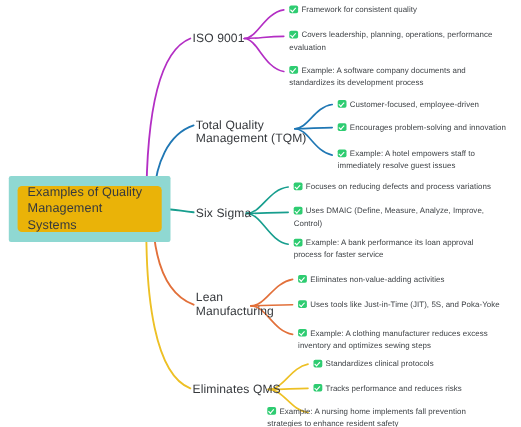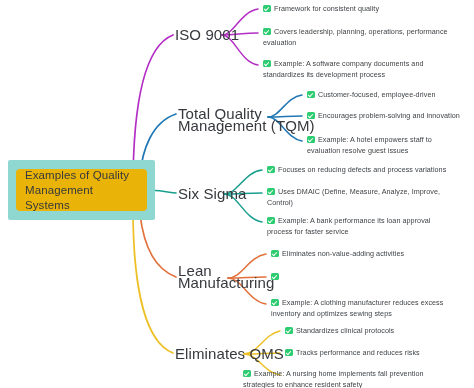--- a/index.html
+++ b/index.html
@@ -51,21 +51,21 @@
   }
   .center-text {
     font-size: 11.5px;
     line-height: 15px;
     color: #36393d;
     letter-spacing: .1px;
   }
   
   .topic {
     position: absolute;
-    font-size: 15px;
+    font-size: 11px;
     line-height: 12px;
     color: #36393d;
     letter-spacing: .1px;
     white-space: pre-line;
   }
   
   .subitem {
     position: absolute;
     font-size: 7.2px;
     line-height: 10.5px;
@@ -164,38 +164,38 @@
   <span class="cb"></span><span class="txt">Example: A software company documents and standardizes its development process</span>
 </div>
 
 <div class="subitem" style="left:307px; top:90px;  width:166px;">
   <span class="cb"></span><span class="txt">Customer-focused, employee-driven</span>
 </div>
 <div class="subitem" style="left:307px; top:111px; width:166px;">
   <span class="cb"></span><span class="txt">Encourages problem-solving and innovation</span>
 </div>
 <div class="subitem" style="left:307px; top:135px; width:160px;">
-  <span class="cb"></span><span class="txt">Example: A hotel empowers staff to evaluation resolve guest issues</span>
+  <span class="cb"></span><span class="txt">Example: A hotel empowers staff to immediately resolve guest issues</span>
 </div>
 
 <div class="subitem" style="left:267px; top:165px; width:202px;">
   <span class="cb"></span><span class="txt">Focuses on reducing defects and process variations</span>
 </div>
 <div class="subitem" style="left:267px; top:187px; width:196px;">
   <span class="cb"></span><span class="txt">Uses DMAIC (Define, Measure, Analyze, Improve, Control)</span>
 </div>
 <div class="subitem" style="left:267px; top:216px; width:190px;">
   <span class="cb"></span><span class="txt">Example: A bank performance its loan approval process for faster service</span>
 </div>
 
 <div class="subitem" style="left:271px; top:249px; width:198px;">
   <span class="cb"></span><span class="txt">Eliminates non-value-adding activities</span>
 </div>
 <div class="subitem" style="left:271px; top:272px; width:200px;">
-  <span class="cb"></span>
+  <span class="cb"></span><span class="txt">Uses tools like Just-in-Time (JIT), 5S, and Poka-Yoke</span>
 </div>
 <div class="subitem" style="left:271px; top:298px; width:196px;">
   <span class="cb"></span><span class="txt">Example: A clothing manufacturer reduces excess inventory and optimizes sewing steps</span>
 </div>
 
 <div class="subitem" style="left:285px; top:326px; width:184px;">
   <span class="cb"></span><span class="txt">Standardizes clinical protocols</span>
 </div>
 <div class="subitem" style="left:285px; top:348px; width:184px;">
   <span class="cb"></span><span class="txt">Tracks performance and reduces risks</span>

